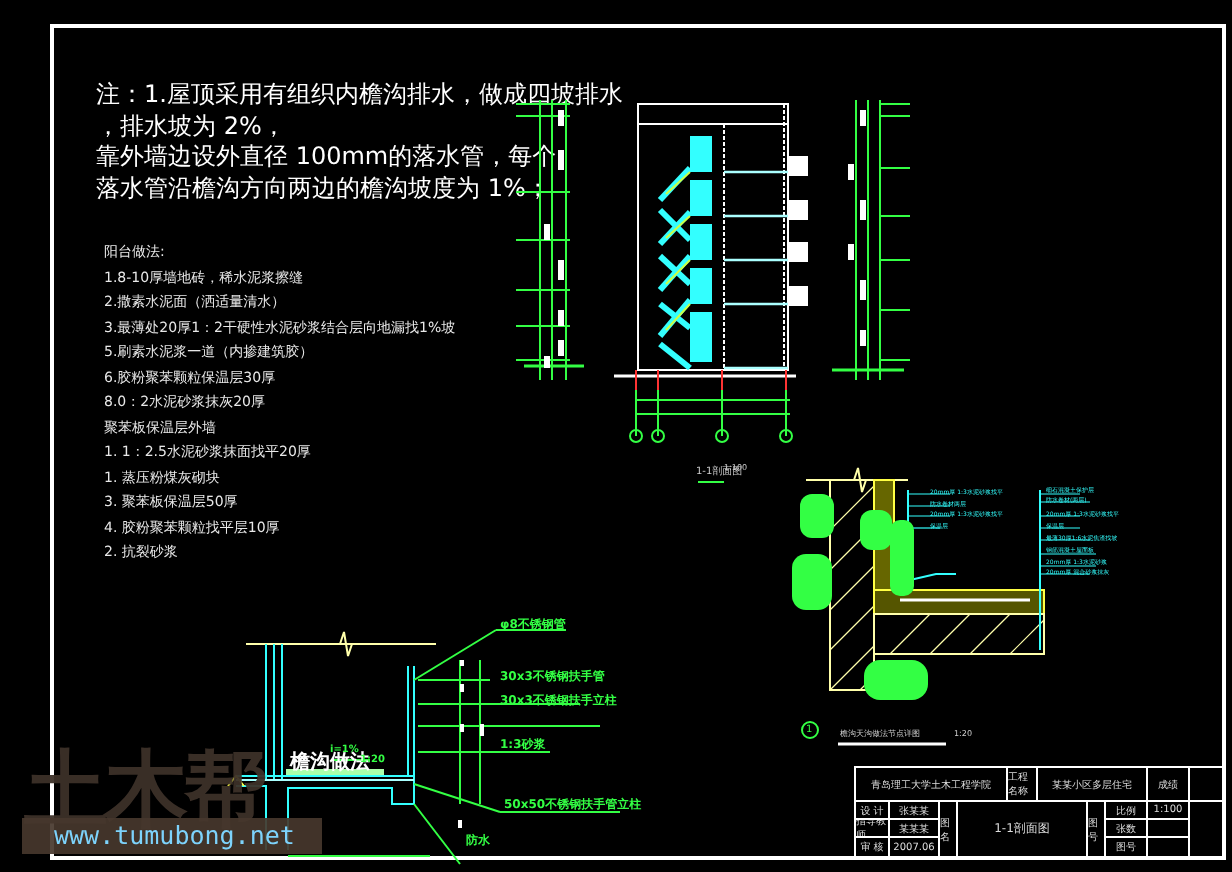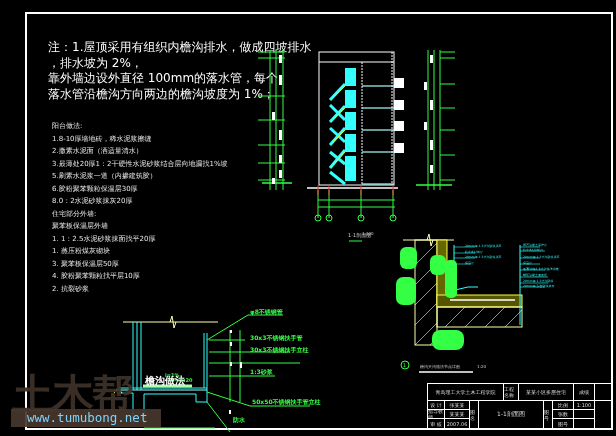--- a/index.html
+++ b/index.html
@@ -31,21 +31,20 @@
 </div>
 
 <div class="txt note-list">
   <div>阳台做法:</div>
   <div>1.8-10厚墙地砖，稀水泥浆擦缝</div>
   <div>2.撒素水泥面（洒适量清水）</div>
   <div>3.最薄处20厚1：2干硬性水泥砂浆结合层向地漏找1%坡</div>
   <div>5.刷素水泥浆一道（内掺建筑胶）</div>
   <div>6.胶粉聚苯颗粒保温层30厚</div>
   <div>8.0：2水泥砂浆抹灰20厚</div>
-  <div>住宅部分外墙:</div>
   <div>聚苯板保温层外墙</div>
   <div>1. 1：2.5水泥砂浆抹面找平20厚</div>
   <div>1. 蒸压粉煤灰砌块</div>
   <div>3. 聚苯板保温层50厚</div>
   <div>4. 胶粉聚苯颗粒找平层10厚</div>
   <div>2. 抗裂砂浆</div>
 </div>
 
 <svg width="616" height="436" viewBox="0 0 616 436">
 

